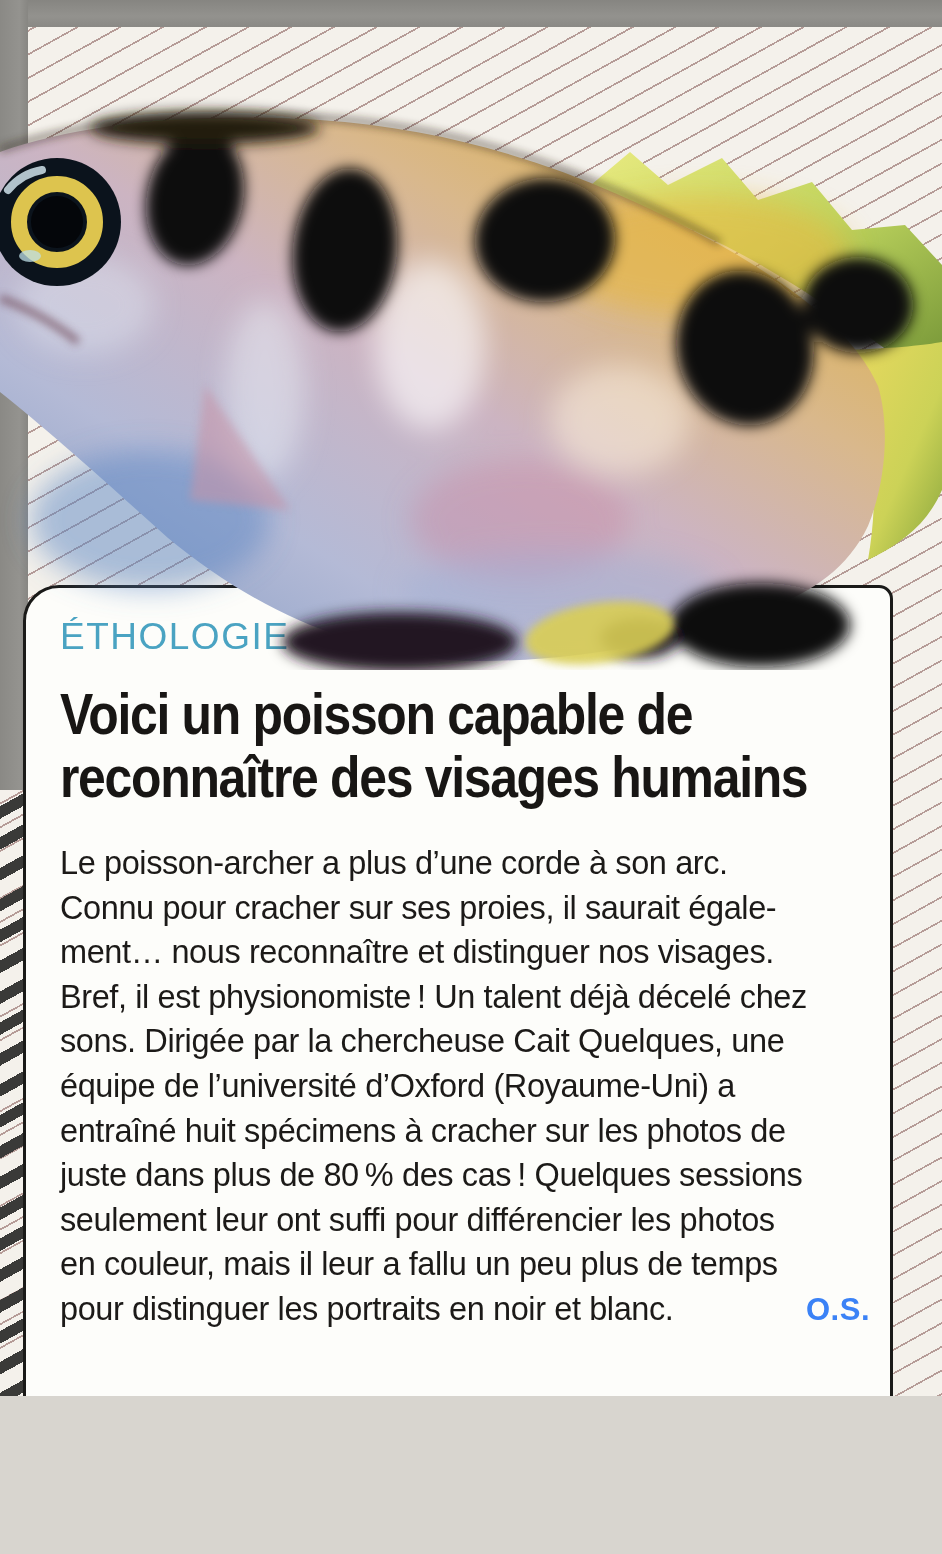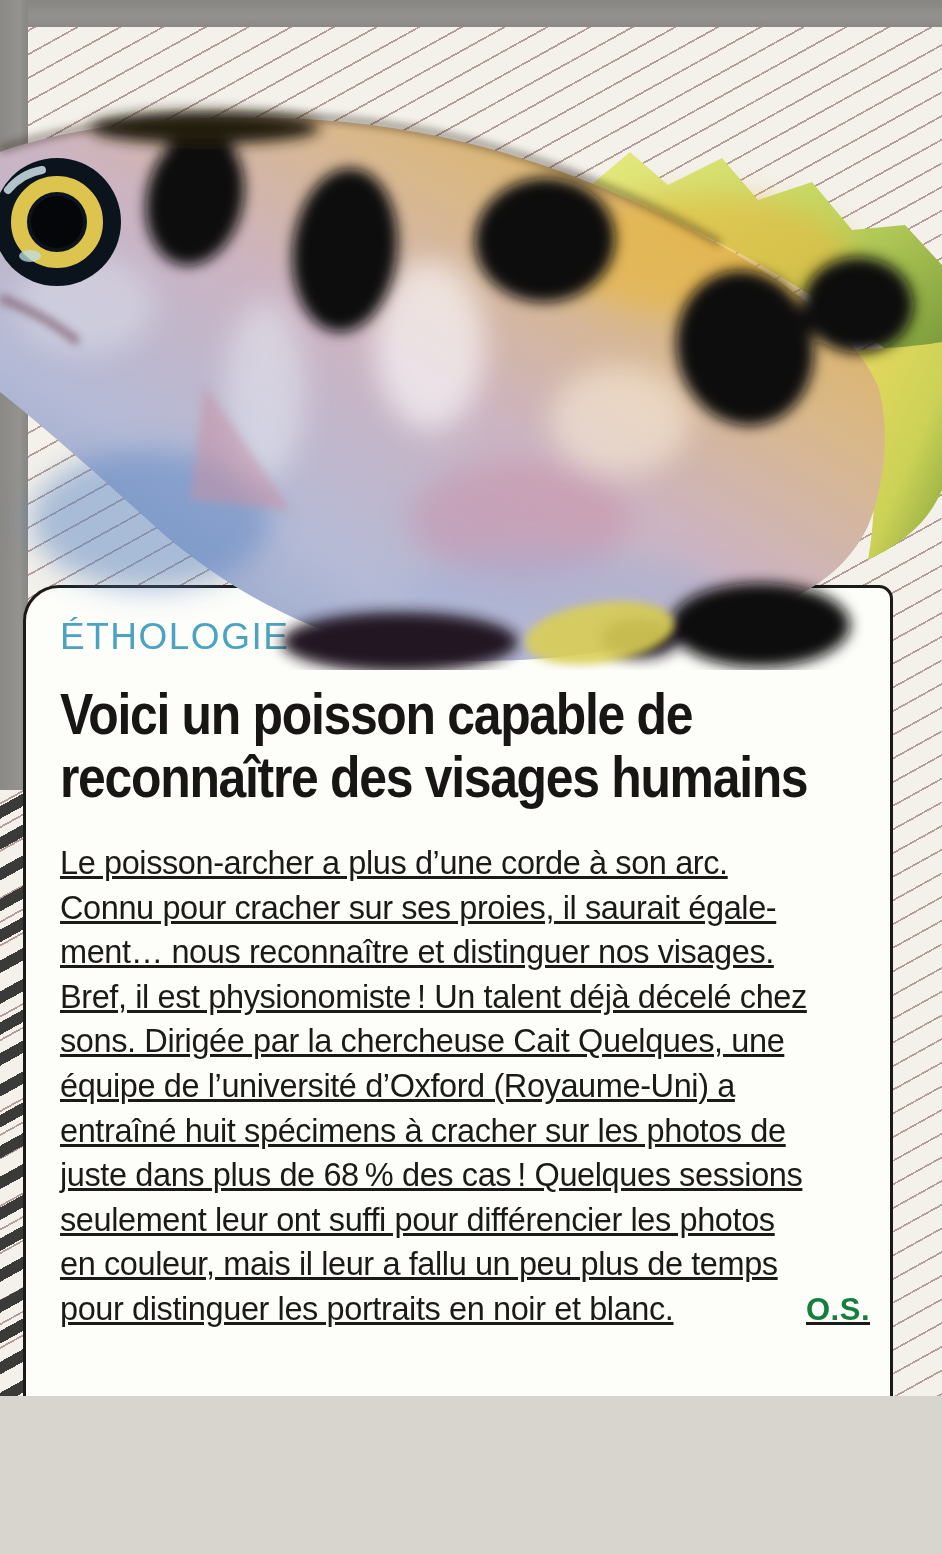--- a/index.html
+++ b/index.html
@@ -52,26 +52,26 @@
     transform:scaleX(.86);transform-origin:left top;
     white-space:nowrap;
   }
   .headline .hl{display:block;}
   .body{
     margin-top:33px;
     font-size:32.5px;line-height:44.6px;
     color:#1c1a18;letter-spacing:-.4px;
     width:824px;
   }
-  .bl{white-space:nowrap;text-decoration:underline;}
+  .bl{white-space:nowrap;}
   .bl.last{display:flex;align-items:baseline;}
   .byline{
     margin-left:auto;
     font-weight:bold;font-size:31px;letter-spacing:.5px;
-    padding-right:14px;color:#15803d;
+    padding-right:14px;color:#3b82f6;
   }
   .fish{position:absolute;left:0;top:90px;width:942px;height:580px;pointer-events:none;}
 </style>
 </head>
 <body>
 
 <div class="page">
 
   <div class="hatch"></div>
   <div class="bar top"></div>
@@ -85,21 +85,21 @@
       <span class="hl">reconnaître des visages humains</span>
     </h1>
     <div class="body">
       <div class="bl">Le poisson-archer a plus d’une corde à son arc.</div>
       <div class="bl">Connu pour cracher sur ses proies, il saurait égale-</div>
       <div class="bl">ment… nous reconnaître et distinguer nos visages.</div>
       <div class="bl">Bref, il est physionomiste ! Un talent déjà décelé chez</div>
       <div class="bl">sons. Dirigée par la chercheuse Cait Quelques, une</div>
       <div class="bl">équipe de l’université d’Oxford (Royaume-Uni) a</div>
       <div class="bl">entraîné huit spécimens à cracher sur les photos de</div>
-      <div class="bl">juste dans plus de 68 % des cas ! Quelques sessions</div>
+      <div class="bl">juste dans plus de 80 % des cas ! Quelques sessions</div>
       <div class="bl">seulement leur ont suffi pour différencier les photos</div>
       <div class="bl">en couleur, mais il leur a fallu un peu plus de temps</div>
       <div class="bl last">
         <span>pour distinguer les portraits en noir et blanc.</span>
         <span class="byline">O.S.</span>
       </div>
     </div>
   </section>
 
   <svg class="fish" viewBox="0 0 942 580" xmlns="http://www.w3.org/2000/svg" aria-hidden="true">

